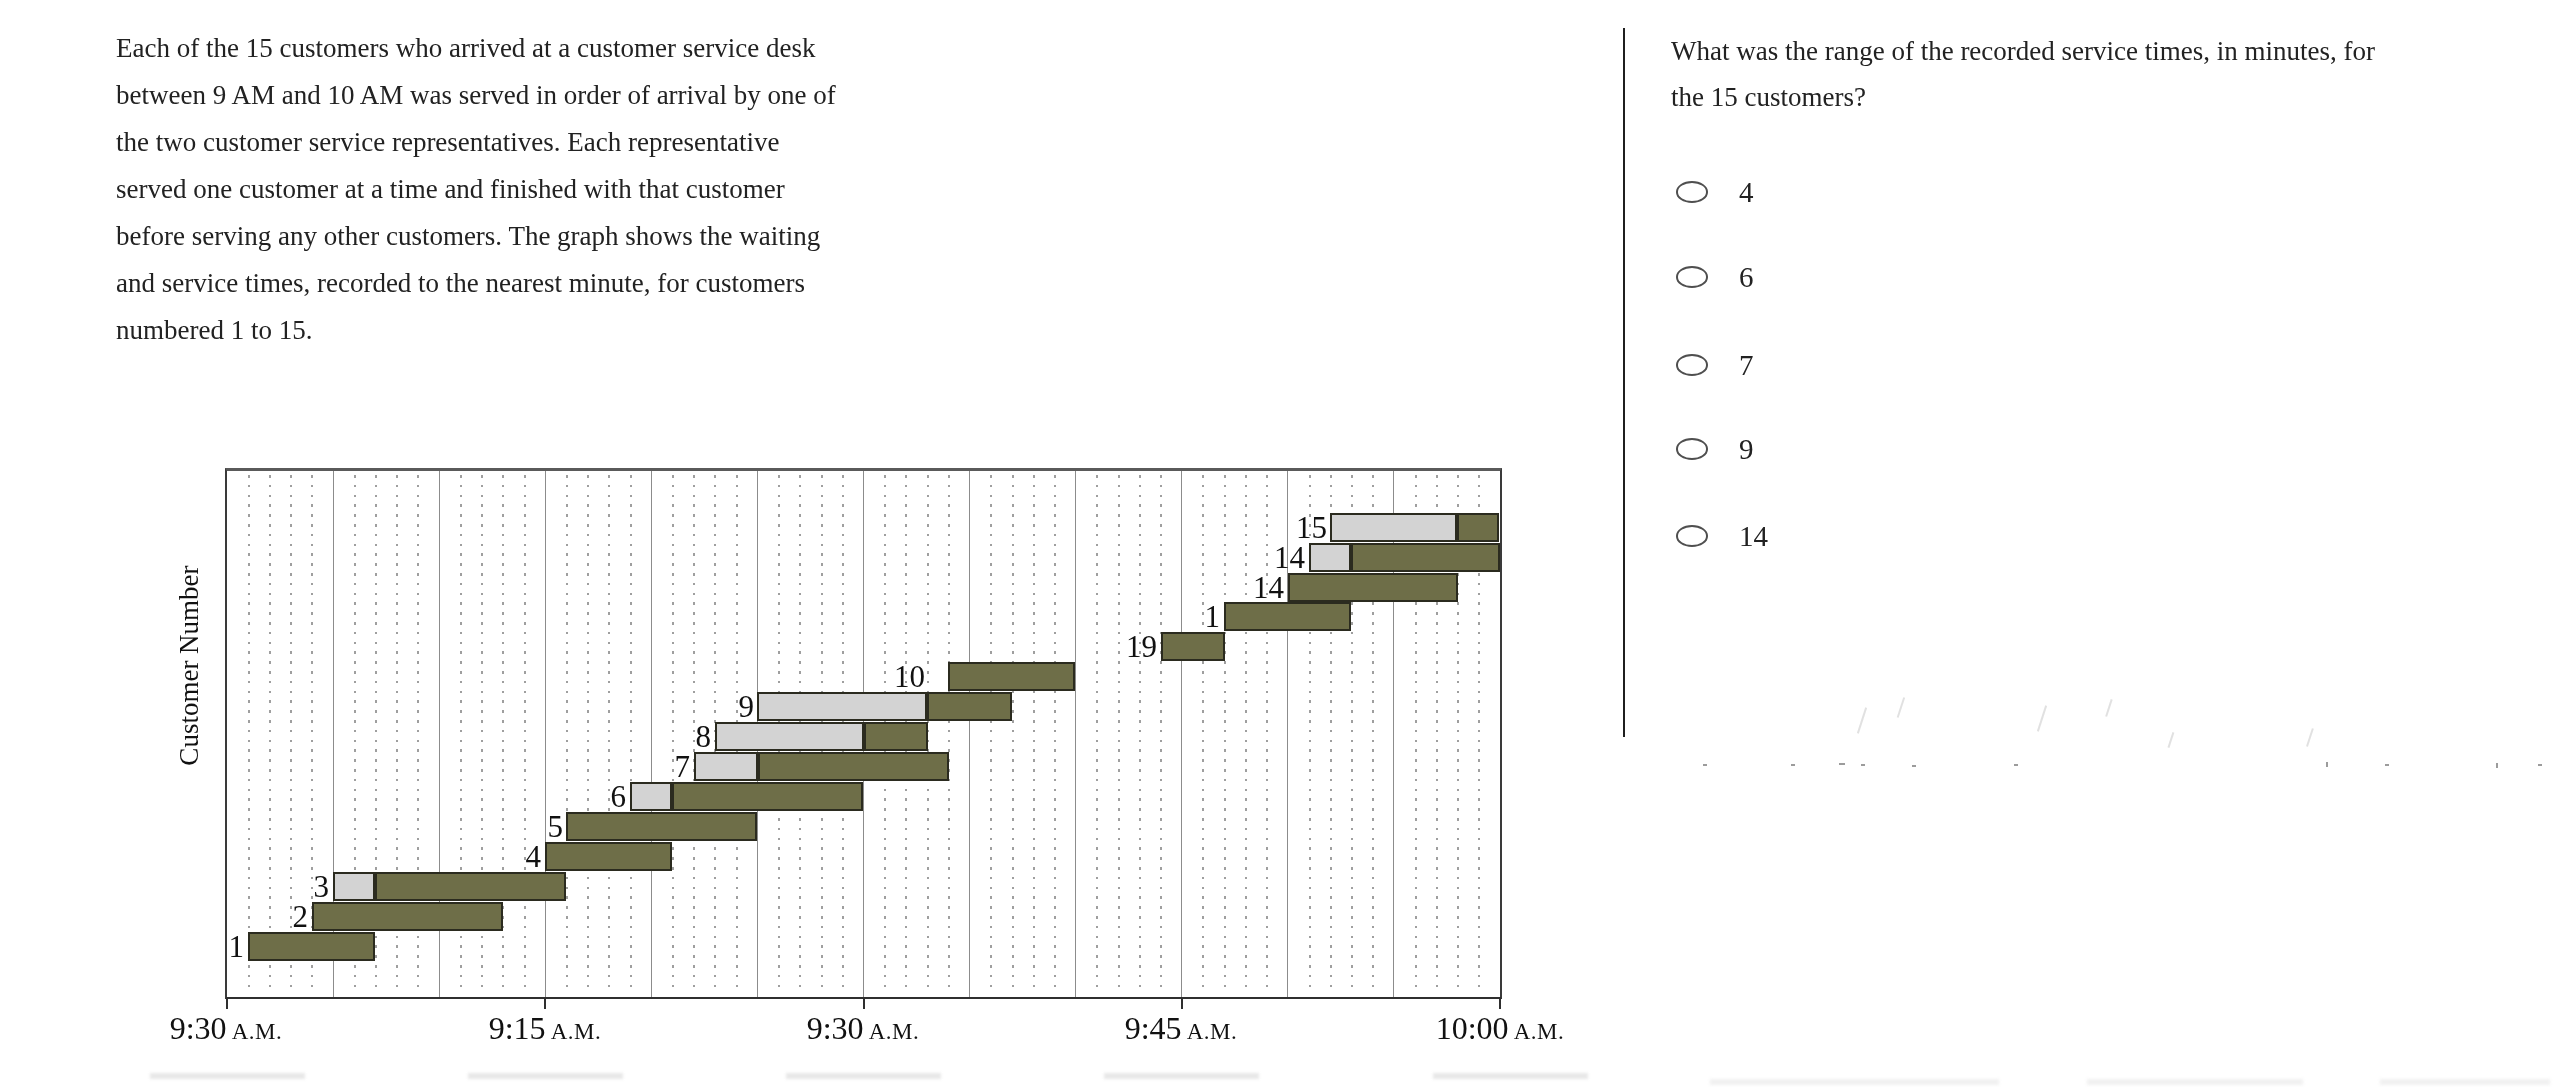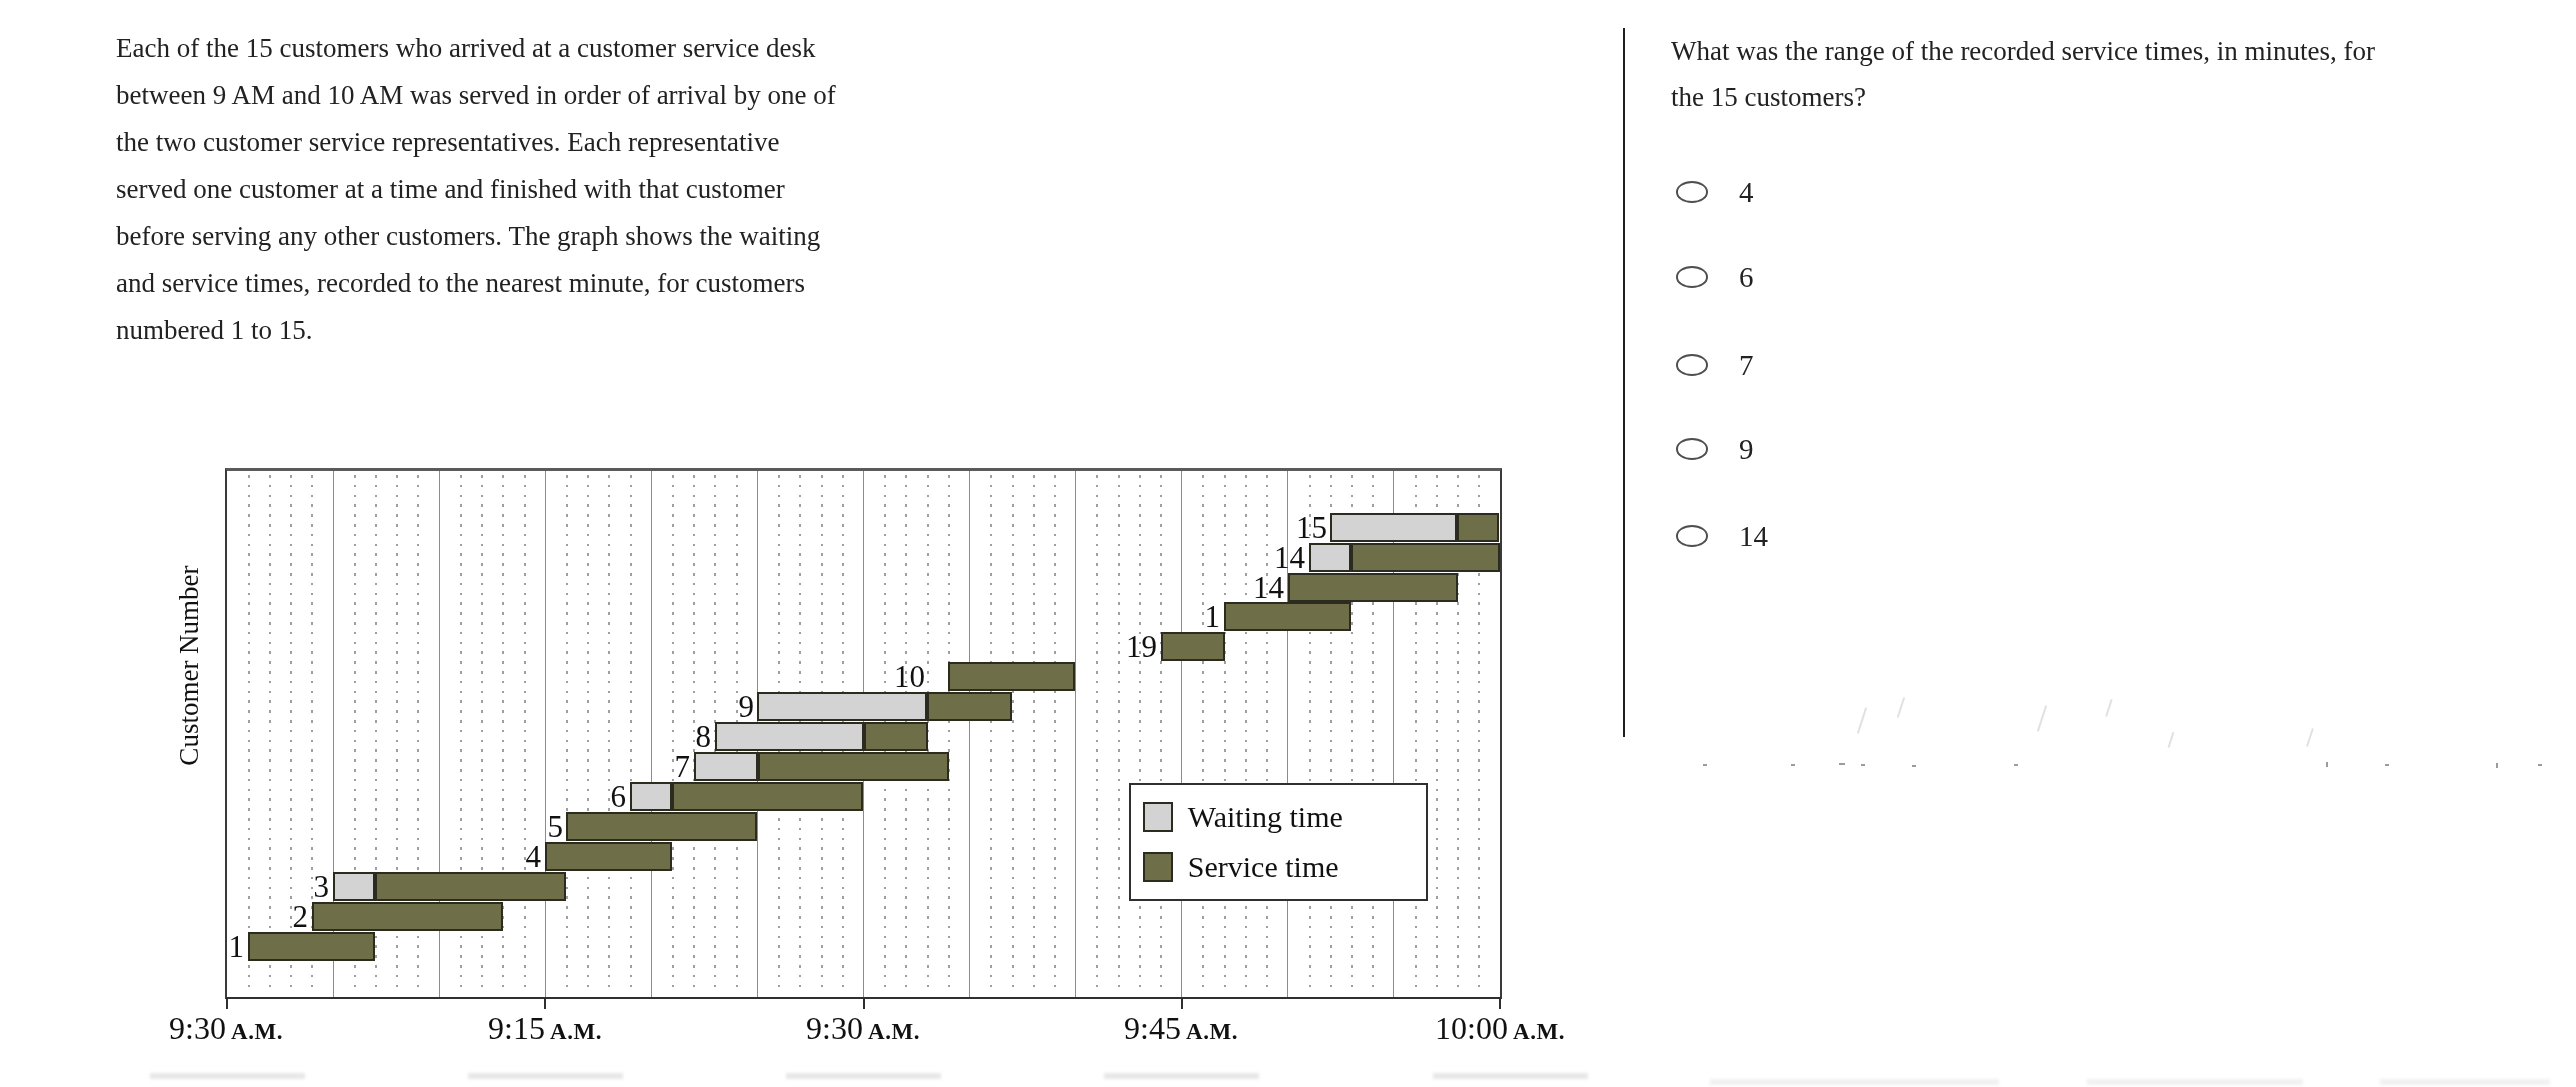--- a/index.html
+++ b/index.html
@@ -21,21 +21,21 @@
     border-top:3.1px solid #5a5a5a;border-left:2.1px solid #3a3a3a;border-right:2.1px solid #3a3a3a;border-bottom:2.6px solid #2f2f2f;}
   .grid-minor{position:absolute;top:4.1px;width:1.5px;z-index:1;
     background:repeating-linear-gradient(180deg,#9f9f9f 0 2.6px,transparent 2.6px 9.8px);}
   .grid-major{position:absolute;top:0;width:1px;z-index:1;background:#8c8c8c;}
   .bar{position:absolute;display:flex;z-index:3;}
   .bar-seg{box-sizing:border-box;height:100%;border:2.1px solid #2b2b1f;}
   .bar-num{position:absolute;width:57px;text-align:right;font-size:31px;line-height:29px;color:#111;z-index:4;}
   .x-tick{position:absolute;width:1.5px;height:12px;background:#2f2f2f;top:997px;}
   .x-label{position:absolute;top:1010px;width:216px;text-align:center;white-space:nowrap;color:#111;}
   .x-label .t{font-size:32px;}
-  .x-label .s{font-size:23px;letter-spacing:0.5px;font-weight:bold;}
+  .x-label .s{font-size:23px;letter-spacing:0.5px;}
   
   #legend{left:1129px;top:783px;width:299px;height:118px;box-sizing:border-box;
     border:2.1px solid #2f2f2f;background:#ffffff;z-index:5;padding:7.2px 0 0 12.4px;}
   .legend-row{display:flex;align-items:center;height:50px;}
   .legend-swatch{width:30px;height:30px;box-sizing:border-box;border:2.1px solid #2b2b1f;margin-right:14.4px;flex:0 0 auto;}
   .legend-label{font-size:30px;color:#111;}
   
   #divider{left:1623px;top:28px;width:1.5px;height:709px;background:#1f1f1f;}
   #question-text{
     left:1671px;top:28px;width:922px;
@@ -201,30 +201,20 @@
       <div class="x-tick" style="left: 544px;"></div>
       <div class="x-label" style="left: 437px;"><span class="t">9:15</span><span class="s"> A.M.</span></div>
       <div class="x-tick" style="left: 863px;"></div>
       <div class="x-label" style="left: 755px;"><span class="t">9:30</span><span class="s"> A.M.</span></div>
       <div class="x-tick" style="left: 1181px;"></div>
       <div class="x-label" style="left: 1073px;"><span class="t">9:45</span><span class="s"> A.M.</span></div>
       <div class="x-tick" style="left: 1499px;"></div>
       <div class="x-label" style="left: 1392px;"><span class="t">10:00</span><span class="s"> A.M.</span></div>
     </div>
 
-  <div id="legend" class="abs">
-    <div class="legend-row">
-      <span class="legend-swatch" id="swatch-waiting" style="background: rgb(211, 211, 211);"></span>
-      <span class="legend-label">Waiting time</span>
-    </div>
-    <div class="legend-row">
-      <span class="legend-swatch" id="swatch-service" style="background: rgb(110, 110, 72);"></span>
-      <span class="legend-label">Service time</span>
-    </div>
-  </div>
 
   <div id="divider" class="abs"></div>
 
   <div id="question-text" class="abs">What was the range of the recorded service times, in minutes, for
 the 15 customers?</div>
 
   <div class="option-row" style="top:175px;">
     <span class="option-radio"></span>
     <span class="option-label">4</span>
   </div>

